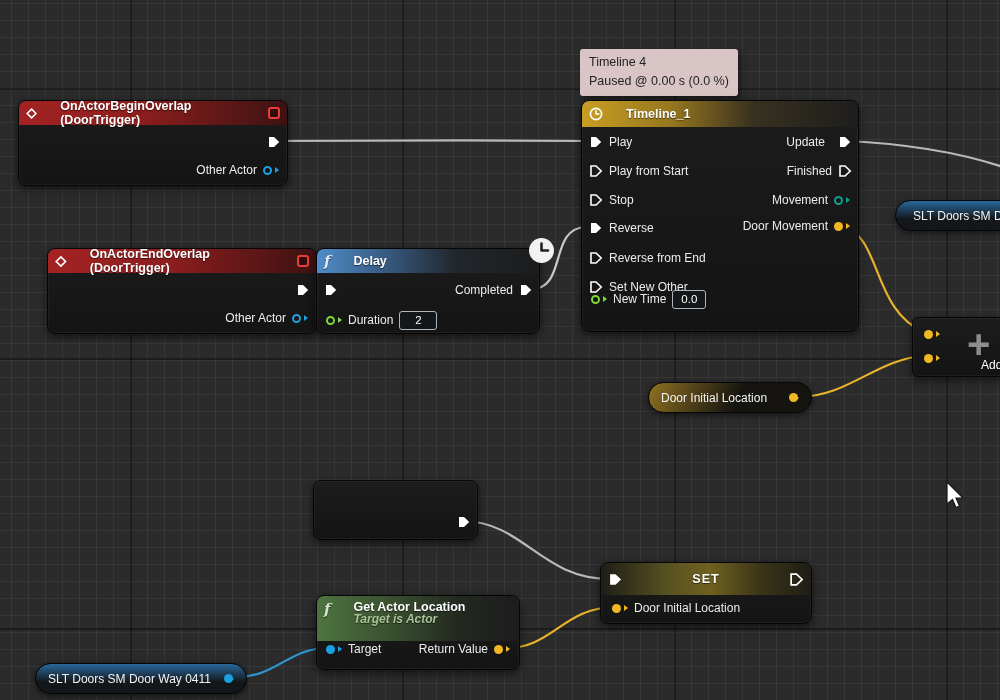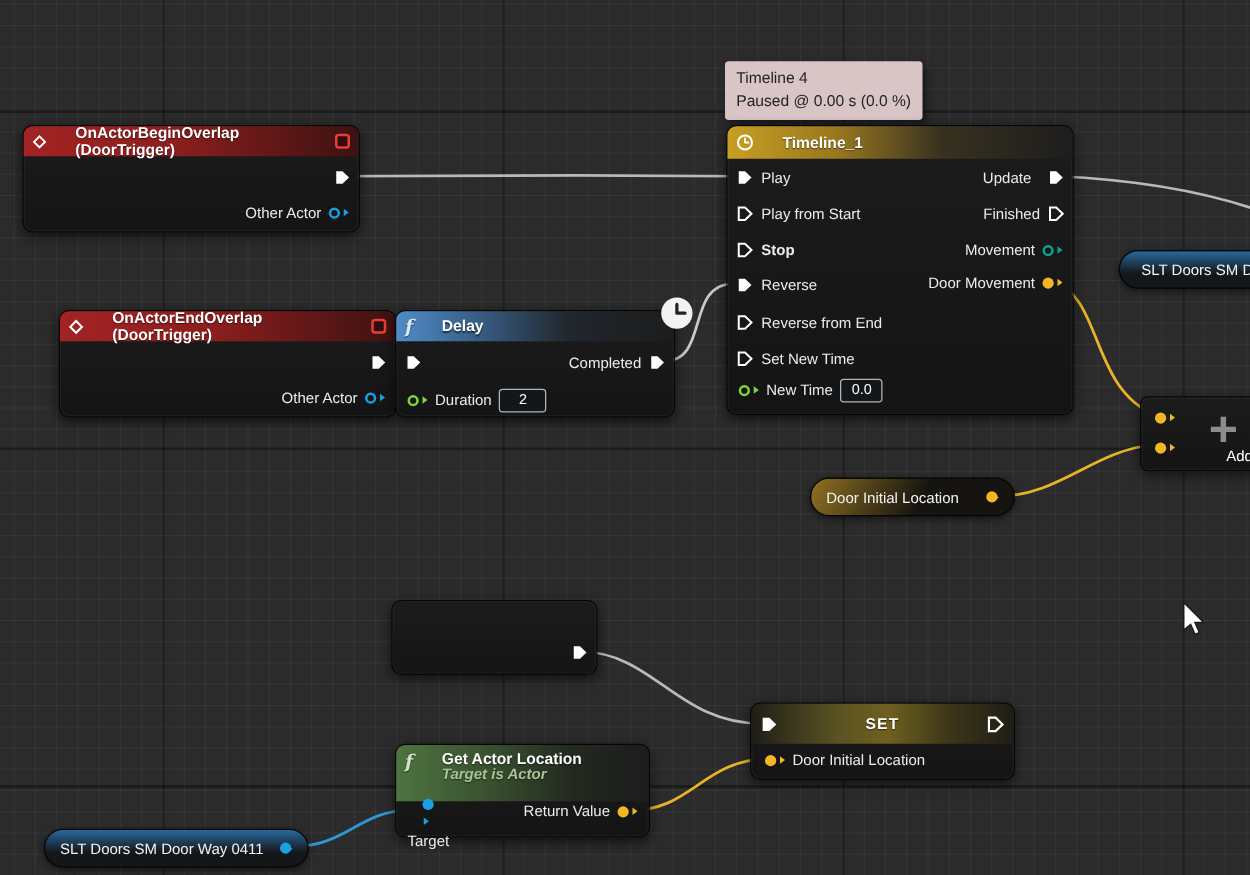--- a/index.html
+++ b/index.html
@@ -162,21 +162,21 @@
           <path d="M2 2 H7 L12.2 7 L7 12 H2 Z" fill="#fff"></path>
         </svg></span>
     <span>Play</span>
   </div>
   <div class="prow" style="left:7px;top:60px;">
     <span class="execpin"><svg width="14" height="14" viewBox="0 0 14 14">
           <path d="M2 2 H7 L12.2 7 L7 12 H2 Z" fill="none" stroke="#fff" stroke-width="1.6"></path>
         </svg></span>
     <span>Play from Start</span>
   </div>
-  <div class="prow" style="left:7px;top:89px;font-weight:bold;">
+  <div class="prow" style="left:7px;top:89px;">
     <span class="execpin"><svg width="14" height="14" viewBox="0 0 14 14">
           <path d="M2 2 H7 L12.2 7 L7 12 H2 Z" fill="none" stroke="#fff" stroke-width="1.6"></path>
         </svg></span>
     <span>Stop</span>
   </div>
   <div class="prow" style="left:7px;top:117px;">
     <span class="execpin"><svg width="14" height="14" viewBox="0 0 14 14">
           <path d="M2 2 H7 L12.2 7 L7 12 H2 Z" fill="#fff"></path>
         </svg></span>
     <span>Reverse</span>
@@ -184,23 +184,23 @@
   <div class="prow" style="left:7px;top:147px;">
     <span class="execpin"><svg width="14" height="14" viewBox="0 0 14 14">
           <path d="M2 2 H7 L12.2 7 L7 12 H2 Z" fill="none" stroke="#fff" stroke-width="1.6"></path>
         </svg></span>
     <span>Reverse from End</span>
   </div>
   <div class="prow" style="left:7px;top:176px;">
     <span class="execpin"><svg width="14" height="14" viewBox="0 0 14 14">
           <path d="M2 2 H7 L12.2 7 L7 12 H2 Z" fill="none" stroke="#fff" stroke-width="1.6"></path>
         </svg></span>
-    <span>Set New Time</span>
-  </div>
-  <div class="prow" style="left:9px;top:201px;">
+    <span>Set New Other</span>
+  </div>
+  <div class="prow" style="left:9px;top:188px;">
     <span class="cp green-h"></span>
       <span class="arr a-green"></span>
     <span>New Time</span>
     <span class="vbox">0.0</span>
   </div>
   <div class="prow rt" style="right:6px;top:31px;gap:13px;">
     <span>Update</span>
     <span class="execpin"><svg width="14" height="14" viewBox="0 0 14 14">
           <path d="M2 2 H7 L12.2 7 L7 12 H2 Z" fill="#fff"></path>
         </svg></span>
@@ -278,21 +278,21 @@
 </div>
 
 <div class="node" style="left:316px;top:595px;width:202px;height:73px;">
   <div class="nhdr hdr-green" style="height:41px;align-items:flex-start;padding-top:4px;">
     <span class="fglyph" style="color:#d3e4c8;margin-top:2px;">f</span>
     <span>
       <div>Get Actor Location</div>
       <div class="subt">Target is Actor</div>
     </span>
   </div>
-  <div class="prow" style="left:9px;top:43px;flex-direction:column;">
+  <div class="prow" style="left:9px;top:43px;">
     <span class="cp blue-f"></span>
       <span class="arr a-blue"></span>
     <span>Target</span>
   </div>
   <div class="prow rt" style="right:9px;top:43px;">
     <span>Return Value</span>
     <span class="cp yellow-f"></span>
       <span class="arr a-yellow"></span>
   </div>
 </div>

